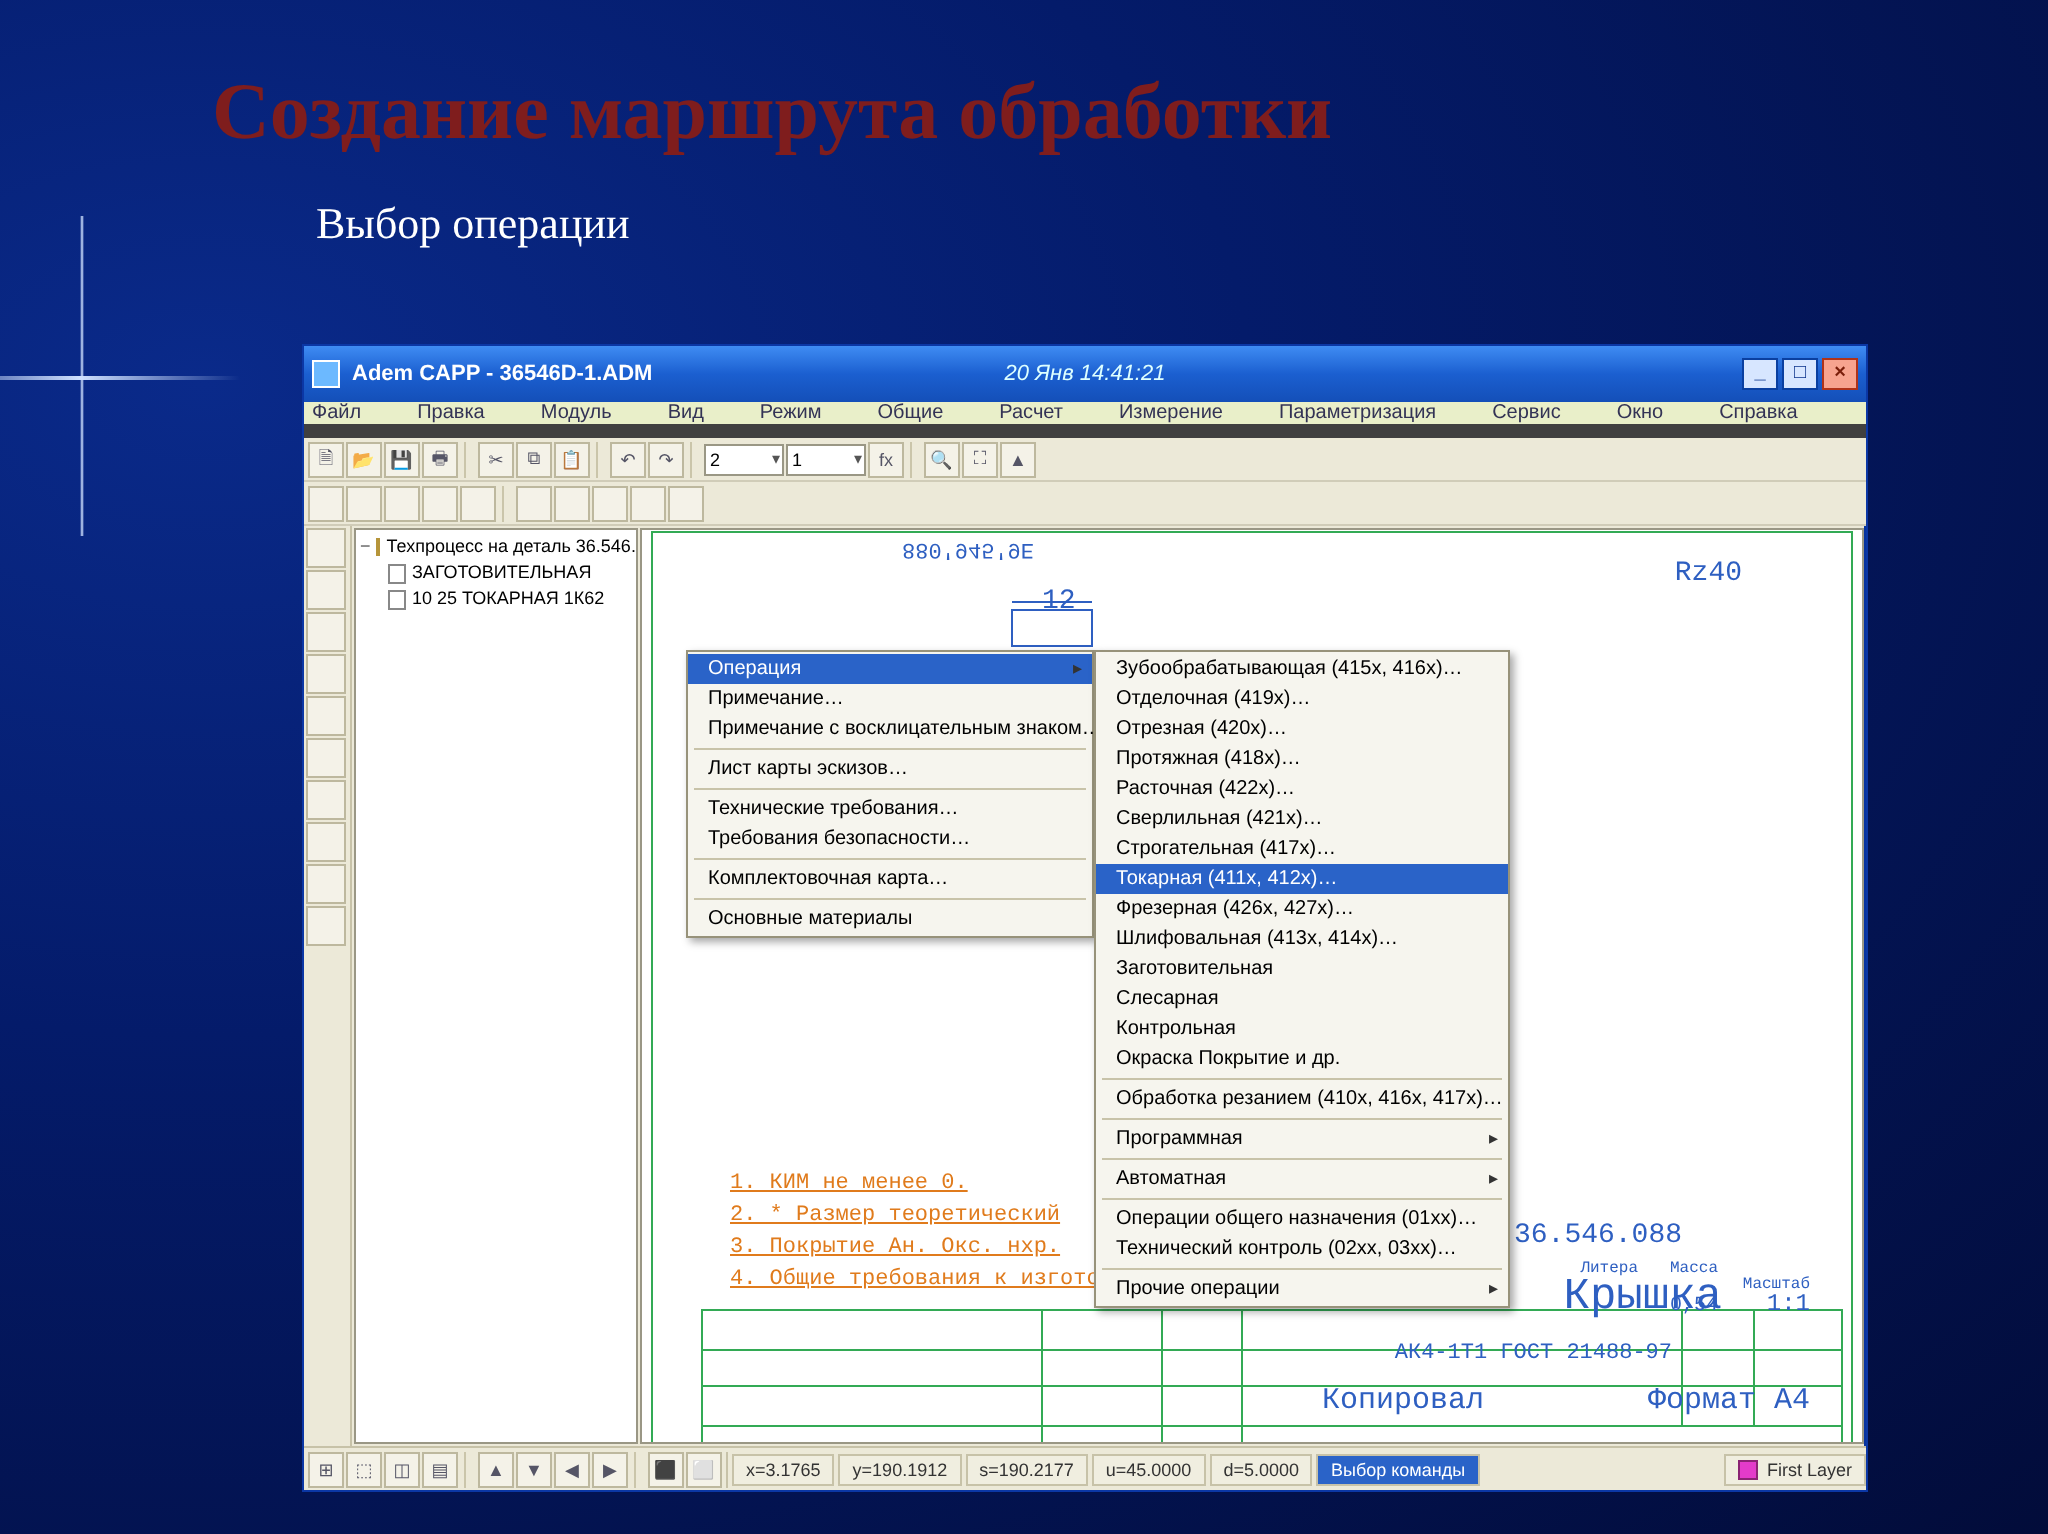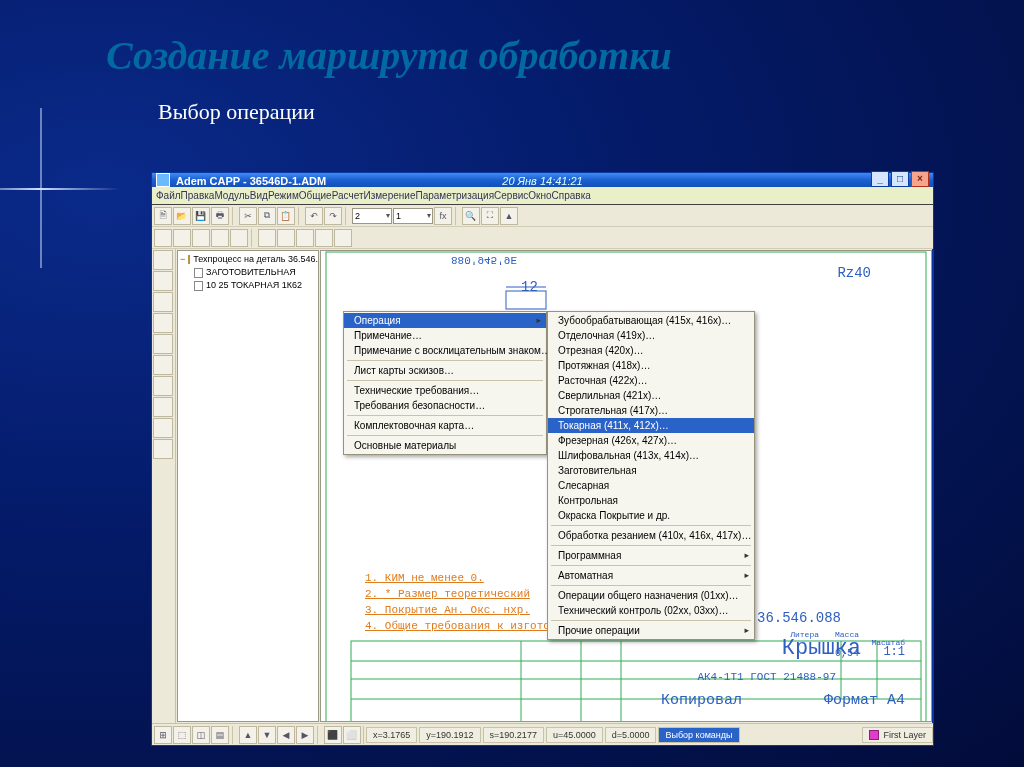--- a/index.html
+++ b/index.html
@@ -6,24 +6,23 @@
   html, body { margin: 0; padding: 0; }
   body {
     width: 1024px;
     height: 767px;
     background: radial-gradient(ellipse at 10% 25%, #0a2a8a 0%, #041b6a 40%, #020c3a 100%);
     font-family: "Times New Roman", serif;
     overflow: hidden;
     position: relative;
   }
   .slide-title {
-    color: #0369a1;
+    color: #7f1d1d;
     font-size: 40px;
     font-weight: bold;
-    font-style: italic;
     margin: 32px 0 0 106px;
   }
   .slide-subtitle {
     color: #ffffff;
     font-size: 22px;
     margin: 20px 0 22px 158px;
   }
   
   .star { position:absolute; left:40px; top:188px; pointer-events:none; }
   .star:before, .star:after { content:""; position:absolute; left:0; top:0; background:linear-gradient(90deg, rgba(255,255,255,0) 0%, #cfe1ff 50%, rgba(255,255,255,0) 100%); }
@@ -39,35 +38,35 @@
     height: 574px;
     background: #ece9d8;
     border: 1px solid #0b37a5;
     box-shadow: 0 0 0 1px #0734a0 inset;
     display: flex;
     flex-direction: column;
     font-family: Tahoma, Arial, sans-serif;
     font-size: 10px;
   }
   .titlebar {
-    height: 14px;
+    height: 28px;
     background: linear-gradient(180deg,#3f8cf3 0%,#1b5fd0 50%,#144fb8 100%);
-    display:flex; align-items:flex-end; padding:0 4px; color:#fff;
+    display:flex; align-items:center; padding:0 4px; color:#fff;
     position:relative;
   }
   .titlebar .ticon { width:14px; height:14px; background:#6cb9ff; border:1px solid #fff; margin-right:6px; }
   .titlebar .title { font-weight:bold; font-size:11px; flex:0 0 auto; }
   .titlebar .date { position:absolute; left:50%; transform:translateX(-50%); font-style:italic; color:#dff; font-size:11px; }
   .titlebar .winbtns { margin-left:auto; display:flex; gap:2px; }
   .winbtn { width:18px; height:16px; background:#d7e6ff; border:1px solid #0a3fa0; color:#08308a; display:flex; align-items:center; justify-content:center; font-size:10px; line-height:1; font-weight:bold; }
   .winbtn.close { background:#f7a48f; border-color:#b03319; color:#7a1e0a; }
 
   .menubar {
-    height:18px; background:#e9efc9; display:flex; align-items:center; padding:0 4px; gap:0;
-    border-bottom:1px solid #404040;
+    height:18px; background:#e9efc9; display:flex; align-items:center; padding:0 4px; gap:28px;
+    border-bottom:7px solid #404040;
   }
   .menubar span { color:#335; }
 
   .toolbar-row {
     height:22px; background:#ece9d8; display:flex; align-items:center; padding:0 2px; gap:1px;
     border-bottom:1px solid #d0ccb8;
   }
   .tbtn { width:18px; height:18px; background:#f4f2e8; border:1px solid #bdb89e; display:inline-flex; align-items:center; justify-content:center; font-size:9px; color:#556; }
   .tcombo { width:40px; height:16px; background:#fff; border:1px solid #9a9785; display:inline-flex; align-items:center; padding:0 2px; font-size:9px; position:relative; }
   .tcombo:after { content:"▾"; position:absolute; right:1px; font-size:8px; color:#555; }

